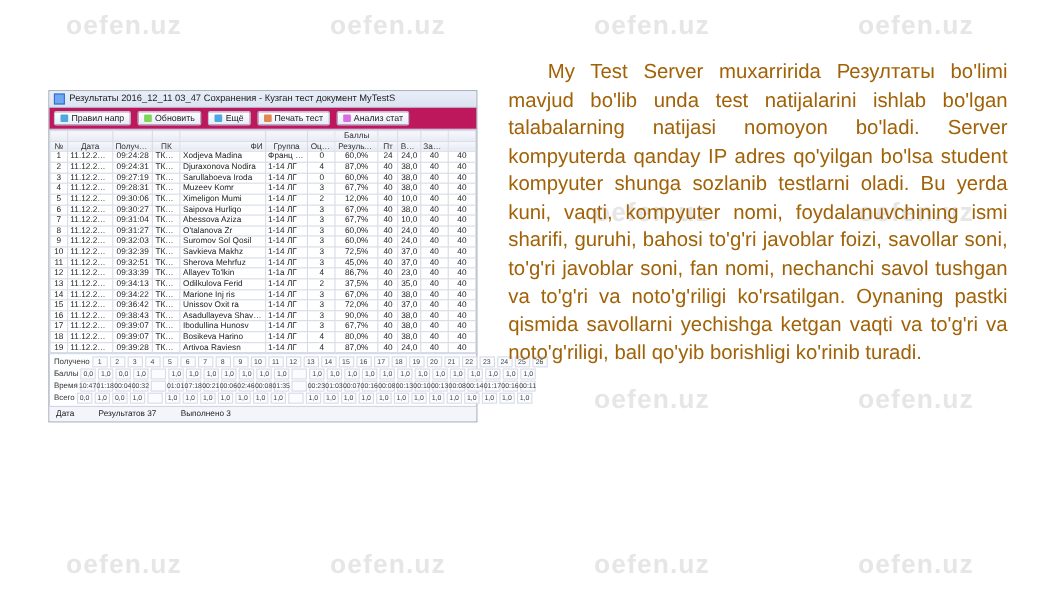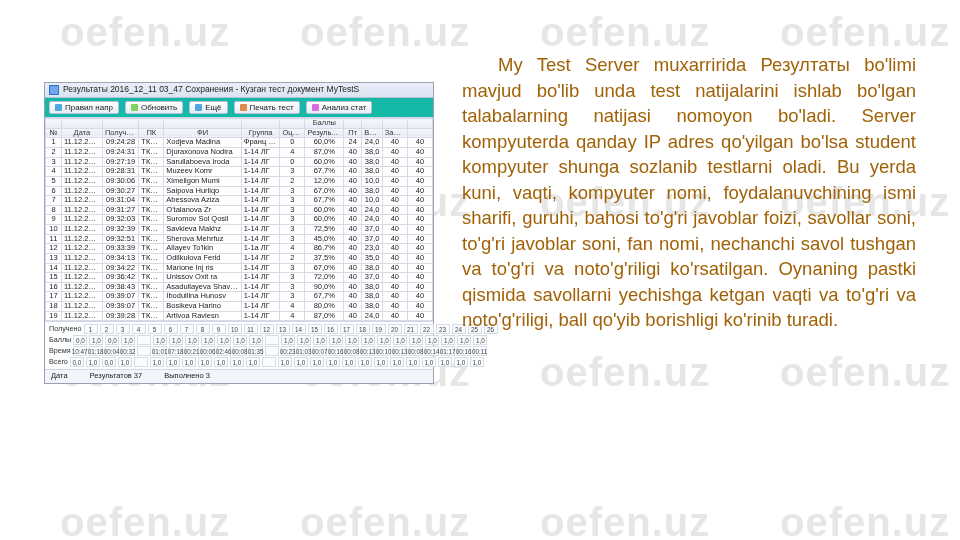--- a/index.html
+++ b/index.html
@@ -9,21 +9,21 @@
     background: #ffffff;
     font-family: Arial, sans-serif;
     position: relative;
     overflow: hidden;
   }
 
   
   .wm {
     position: absolute;
     color: #e6e6e6;
-    font-size: 40px;
+    font-size: 24px;
     font-weight: 600;
     letter-spacing: 1px;
     user-select: none;
     pointer-events: none;
     z-index: 0;
   }
 
   
   .content {
     position: absolute;
@@ -57,21 +57,21 @@
     width: 10px; height: 10px; background:#6fa8f0; border:1px solid #2e6fcf;
   }
   .app-menubar {
     background:#f3f5fb;
     border-bottom:1px solid #cfd6e6;
     padding: 1px 4px;
     display:flex; gap:10px;
     font-size:8px;
   }
   .app-toolbar {
-    background:#14b8a6;
+    background:#be185d;
     border-bottom:1px solid #cfd6e6;
     padding:3px 4px;
     display:flex; gap:6px;
   }
   .tb-btn {
     border:1px solid #b8c2d9;
     background:linear-gradient(#ffffff,#e6ecf7);
     padding:1px 5px;
     border-radius:2px;
     font-size:8px;
@@ -209,21 +209,21 @@
               <th style="width: 16px;"></th>
               <th style="width: 18px;"></th>
               <th style="width: 22px;"></th>
               <th style="width: 22px;"></th>
             </tr>
           <tr id="headrow">
               <th style="width: 14px;">№</th>
               <th style="width: 36px;">Дата</th>
               <th style="width: 32px;">Получено</th>
               <th style="width: 22px;">ПК</th>
-              <th style="width: 68px;">ФИ</th>
+              <th style="width: 68px; text-align: right;">ФИ</th>
               <th style="width: 34px;">Группа</th>
               <th style="width: 22px;">Оценка</th>
               <th style="width: 34px;">Результат%</th>
               <th style="width: 16px;">Пт</th>
               <th style="width: 18px; margin-left: 46px;">Вопр</th>
               <th style="width: 22px;">Задано</th>
               <th style="width: 22px;"></th>
             </tr>
         </thead>
         <tbody id="gridbody">

